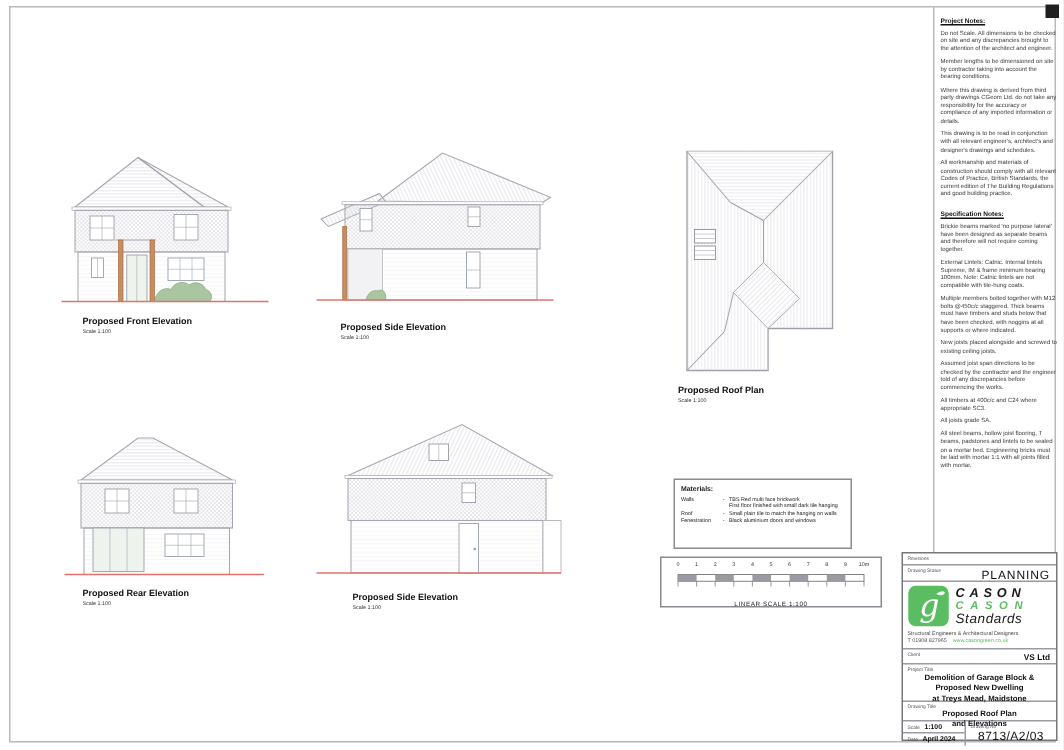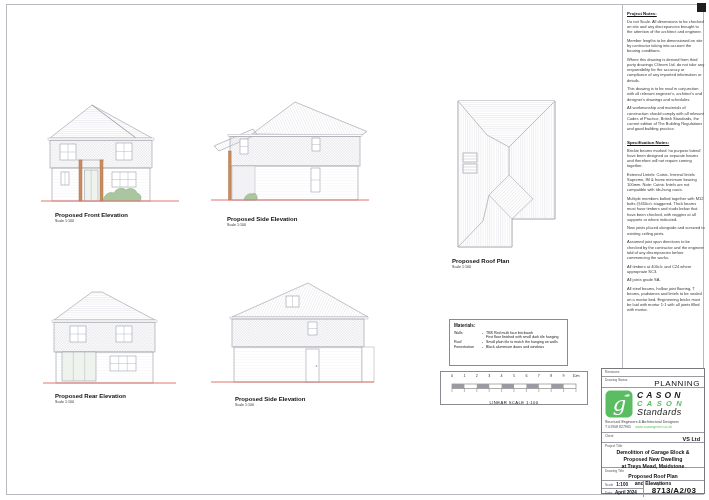--- a/index.html
+++ b/index.html
@@ -51,21 +51,21 @@
   .r-project{height:25px;}
   .proj-lines{text-align:center;font-size:5.2px;font-weight:bold;line-height:1.3;margin-top:1px;color:#111;}
   .r-drawing{height:13px;}
   .draw-lines{text-align:center;font-size:5.2px;font-weight:bold;line-height:1.3;color:#111;}
   .r-bottom{height:16px;border-bottom:none;display:flex;padding:0;}
   .b-left{width:42px;border-right:1px solid #9a9aa2;box-sizing:border-box;}
   .b-left .cell{height:8px;box-sizing:border-box;padding:1px 3px;display:flex;gap:3px;align-items:baseline;}
   .b-left .cell:first-child{border-bottom:1px solid #9a9aa2;}
   .b-left .val{font-size:4.6px;font-weight:bold;color:#111;}
   .b-right{flex:1;position:relative;padding:1px 3px;}
-  .dno{position:absolute;left:0;right:0;top:5px;text-align:center;font-size:8px;font-weight:bold;letter-spacing:.3px;color:#111;}
+  .dno{position:absolute;left:0;right:0;top:5px;text-align:center;font-size:8px;font-weight:normal;letter-spacing:.3px;color:#111;}
 </style>
 </head>
 <body>
 
 <div class="sheet">
   <div class="frame"></div>
   <div class="vdiv"></div>
   <div class="corner-mark"></div>
 
   <div class="abs" style="left:40px;top:98px;">

